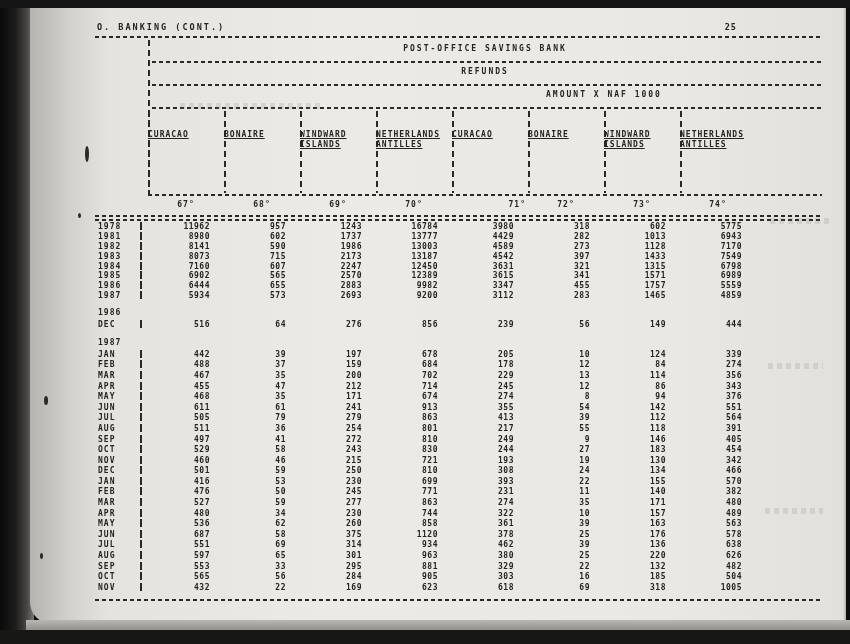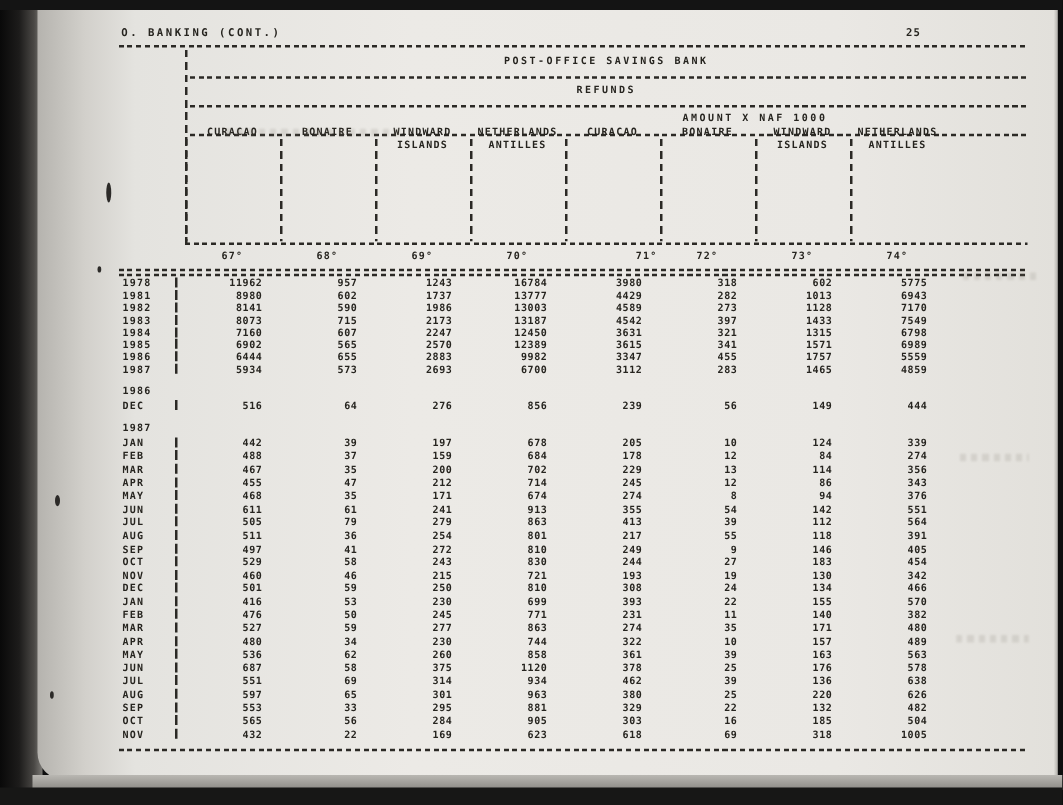--- a/index.html
+++ b/index.html
@@ -26,21 +26,21 @@
   .page-head .pn{position:absolute;right:85px;top:8px;letter-spacing:1px;}
   .hline{position:absolute;height:2px;
     background-image:repeating-linear-gradient(90deg,#2b2925 0,#2b2925 4px,transparent 4px,transparent 7px);}
   .vbar{position:absolute;width:2px;
     background-image:repeating-linear-gradient(180deg,#2b2925 0,#2b2925 6px,transparent 6px,transparent 10px);}
   
   .thead{position:relative;height:186px;font-size:8px;font-weight:700;letter-spacing:1px;}
   .c-title{position:absolute;left:53px;right:0;top:8px;text-align:center;letter-spacing:2px;}
   .c-sub{position:absolute;left:53px;right:0;top:31px;text-align:center;letter-spacing:2px;}
   .grp{position:absolute;top:54px;text-align:center;letter-spacing:2px;}
-  .colhdr{position:absolute;top:65px;text-align:center;line-height:10px;white-space:pre-line;}
+  .colhdr{position:absolute;top:94px;text-align:left;line-height:10px;white-space:pre-line;text-decoration:underline;}
   .colnum{position:absolute;top:164px;text-align:center;letter-spacing:1px;}
   
   .rows{position:relative;}
   .row{display:grid;grid-template-columns:45px 8px repeat(8,76px) 1fr;align-items:center;
     font-size:8px;font-weight:700;}
   .row .lbl{padding-left:3px;letter-spacing:1px;}
   .row .bar{width:2px;height:8px;background:#2b2925;margin-top:-1px;}
   .row .val{text-align:right;padding-right:14px;letter-spacing:0.5px;}
   .yearly .row{height:9.8px;}
   .monthly .row{height:10.6px;}
@@ -206,21 +206,21 @@
             <span class="val">455</span>
             <span class="val">1757</span>
             <span class="val">5559</span>
           </div>
           <div class="row">
             <span class="lbl">1987</span>
             <span class="bar"></span>
             <span class="val">5934</span>
             <span class="val">573</span>
             <span class="val">2693</span>
-            <span class="val">6700</span>
+            <span class="val">9200</span>
             <span class="val">3112</span>
             <span class="val">283</span>
             <span class="val">1465</span>
             <span class="val">4859</span>
           </div>
         </div>
       <div class="rows monthly" id="monthly-sections">
           <div class="year-label">1986</div>
           <div class="row">
             <span class="lbl">DEC</span>

